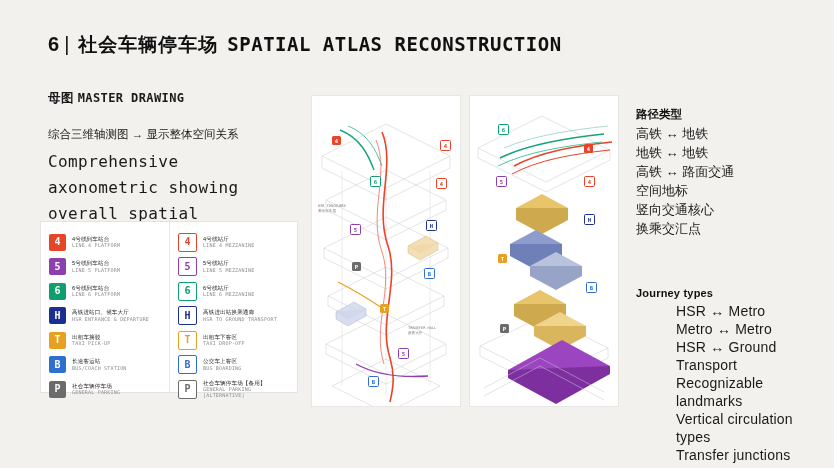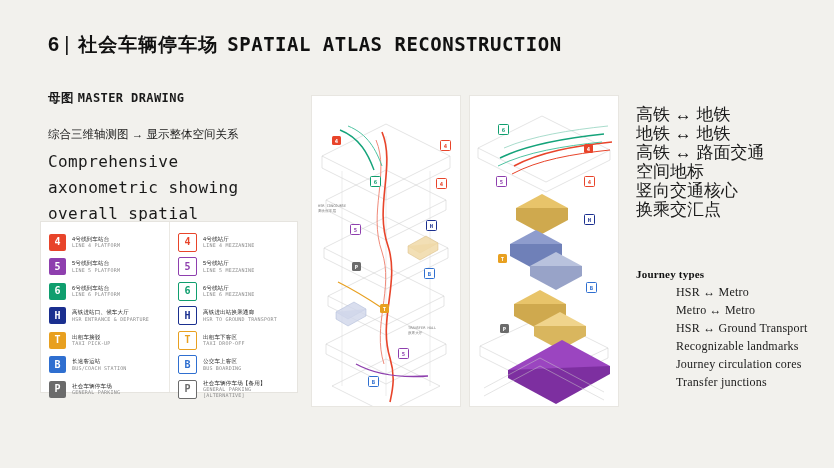--- a/index.html
+++ b/index.html
@@ -165,38 +165,38 @@
     top: 105px;
     width: 190px;
   }
   .right-col .grp-title {
     font-size: 11.5px;
     font-weight: bold;
     line-height: 19px;
     color: #111;
   }
   .right-col .grp-item {
-    font-size: 17px;
+    font-size: 13px;
     line-height: 19px;
     color: #1a1a1a;
   }
   .right-col .block-en {
     margin-top: 46px;
   }
   .right-col .grp-title-en {
-    font-family: Liberation Serif, serif;
+    font-family: Liberation Sans, sans-serif;
     font-size: 11px;
     font-weight: bold;
     line-height: 18px;
     color: #111;
     letter-spacing: 0.2px;
   }
   .right-col .grp-item-en {
-    font-family: Liberation Serif, serif;
-    font-size: 12px;
+    font-family: Liberation Sans, sans-serif;
+    font-size: 14px;
     line-height: 18px;
     color: #1a1a1a;
     letter-spacing: 0.2px;
     padding-left: 40px;
   }
   .mini-label {
     position: absolute;
     font-family: "DejaVu Sans Mono", monospace;
     font-size: 3.6px;
     color: #7a7a7a;
@@ -461,31 +461,32 @@
         <div class="node-sq hollow" style="left: 26px; top: 80px; color: rgb(142, 63, 174);">5</div>
         <div class="node-sq hollow" style="left: 114px; top: 118px; color: rgb(26, 47, 143);">H</div>
         <div class="node-sq" style="left: 28px; top: 158px; background: rgb(232, 160, 32);">T</div>
         <div class="node-sq hollow" style="left: 116px; top: 186px; color: rgb(47, 111, 208);">B</div>
         <div class="node-sq" style="left: 30px; top: 228px; background: rgb(107, 107, 107);">P</div>
       </div>
   </div>
 
   <div class="right-col">
     <div id="right-cn">
+        <div class="grp-title">路径类型</div>
         <div class="grp-item">高铁 ↔ 地铁</div>
         <div class="grp-item">地铁 ↔ 地铁</div>
         <div class="grp-item">高铁 ↔ 路面交通</div>
         <div class="grp-item">空间地标</div>
         <div class="grp-item">竖向交通核心</div>
         <div class="grp-item">换乘交汇点</div>
       </div>
     <div id="right-en" class="block-en">
         <div class="grp-title-en">Journey types</div>
         <div class="grp-item-en">HSR ↔ Metro</div>
         <div class="grp-item-en">Metro ↔ Metro</div>
         <div class="grp-item-en">HSR ↔ Ground Transport</div>
         <div class="grp-item-en">Recognizable landmarks</div>
-        <div class="grp-item-en">Journey circulation cores</div>
+        <div class="grp-item-en">Vertical circulation types</div>
         <div class="grp-item-en">Transfer junctions</div>
       </div>
   </div>
 
 </div>
 
 </body></html>

